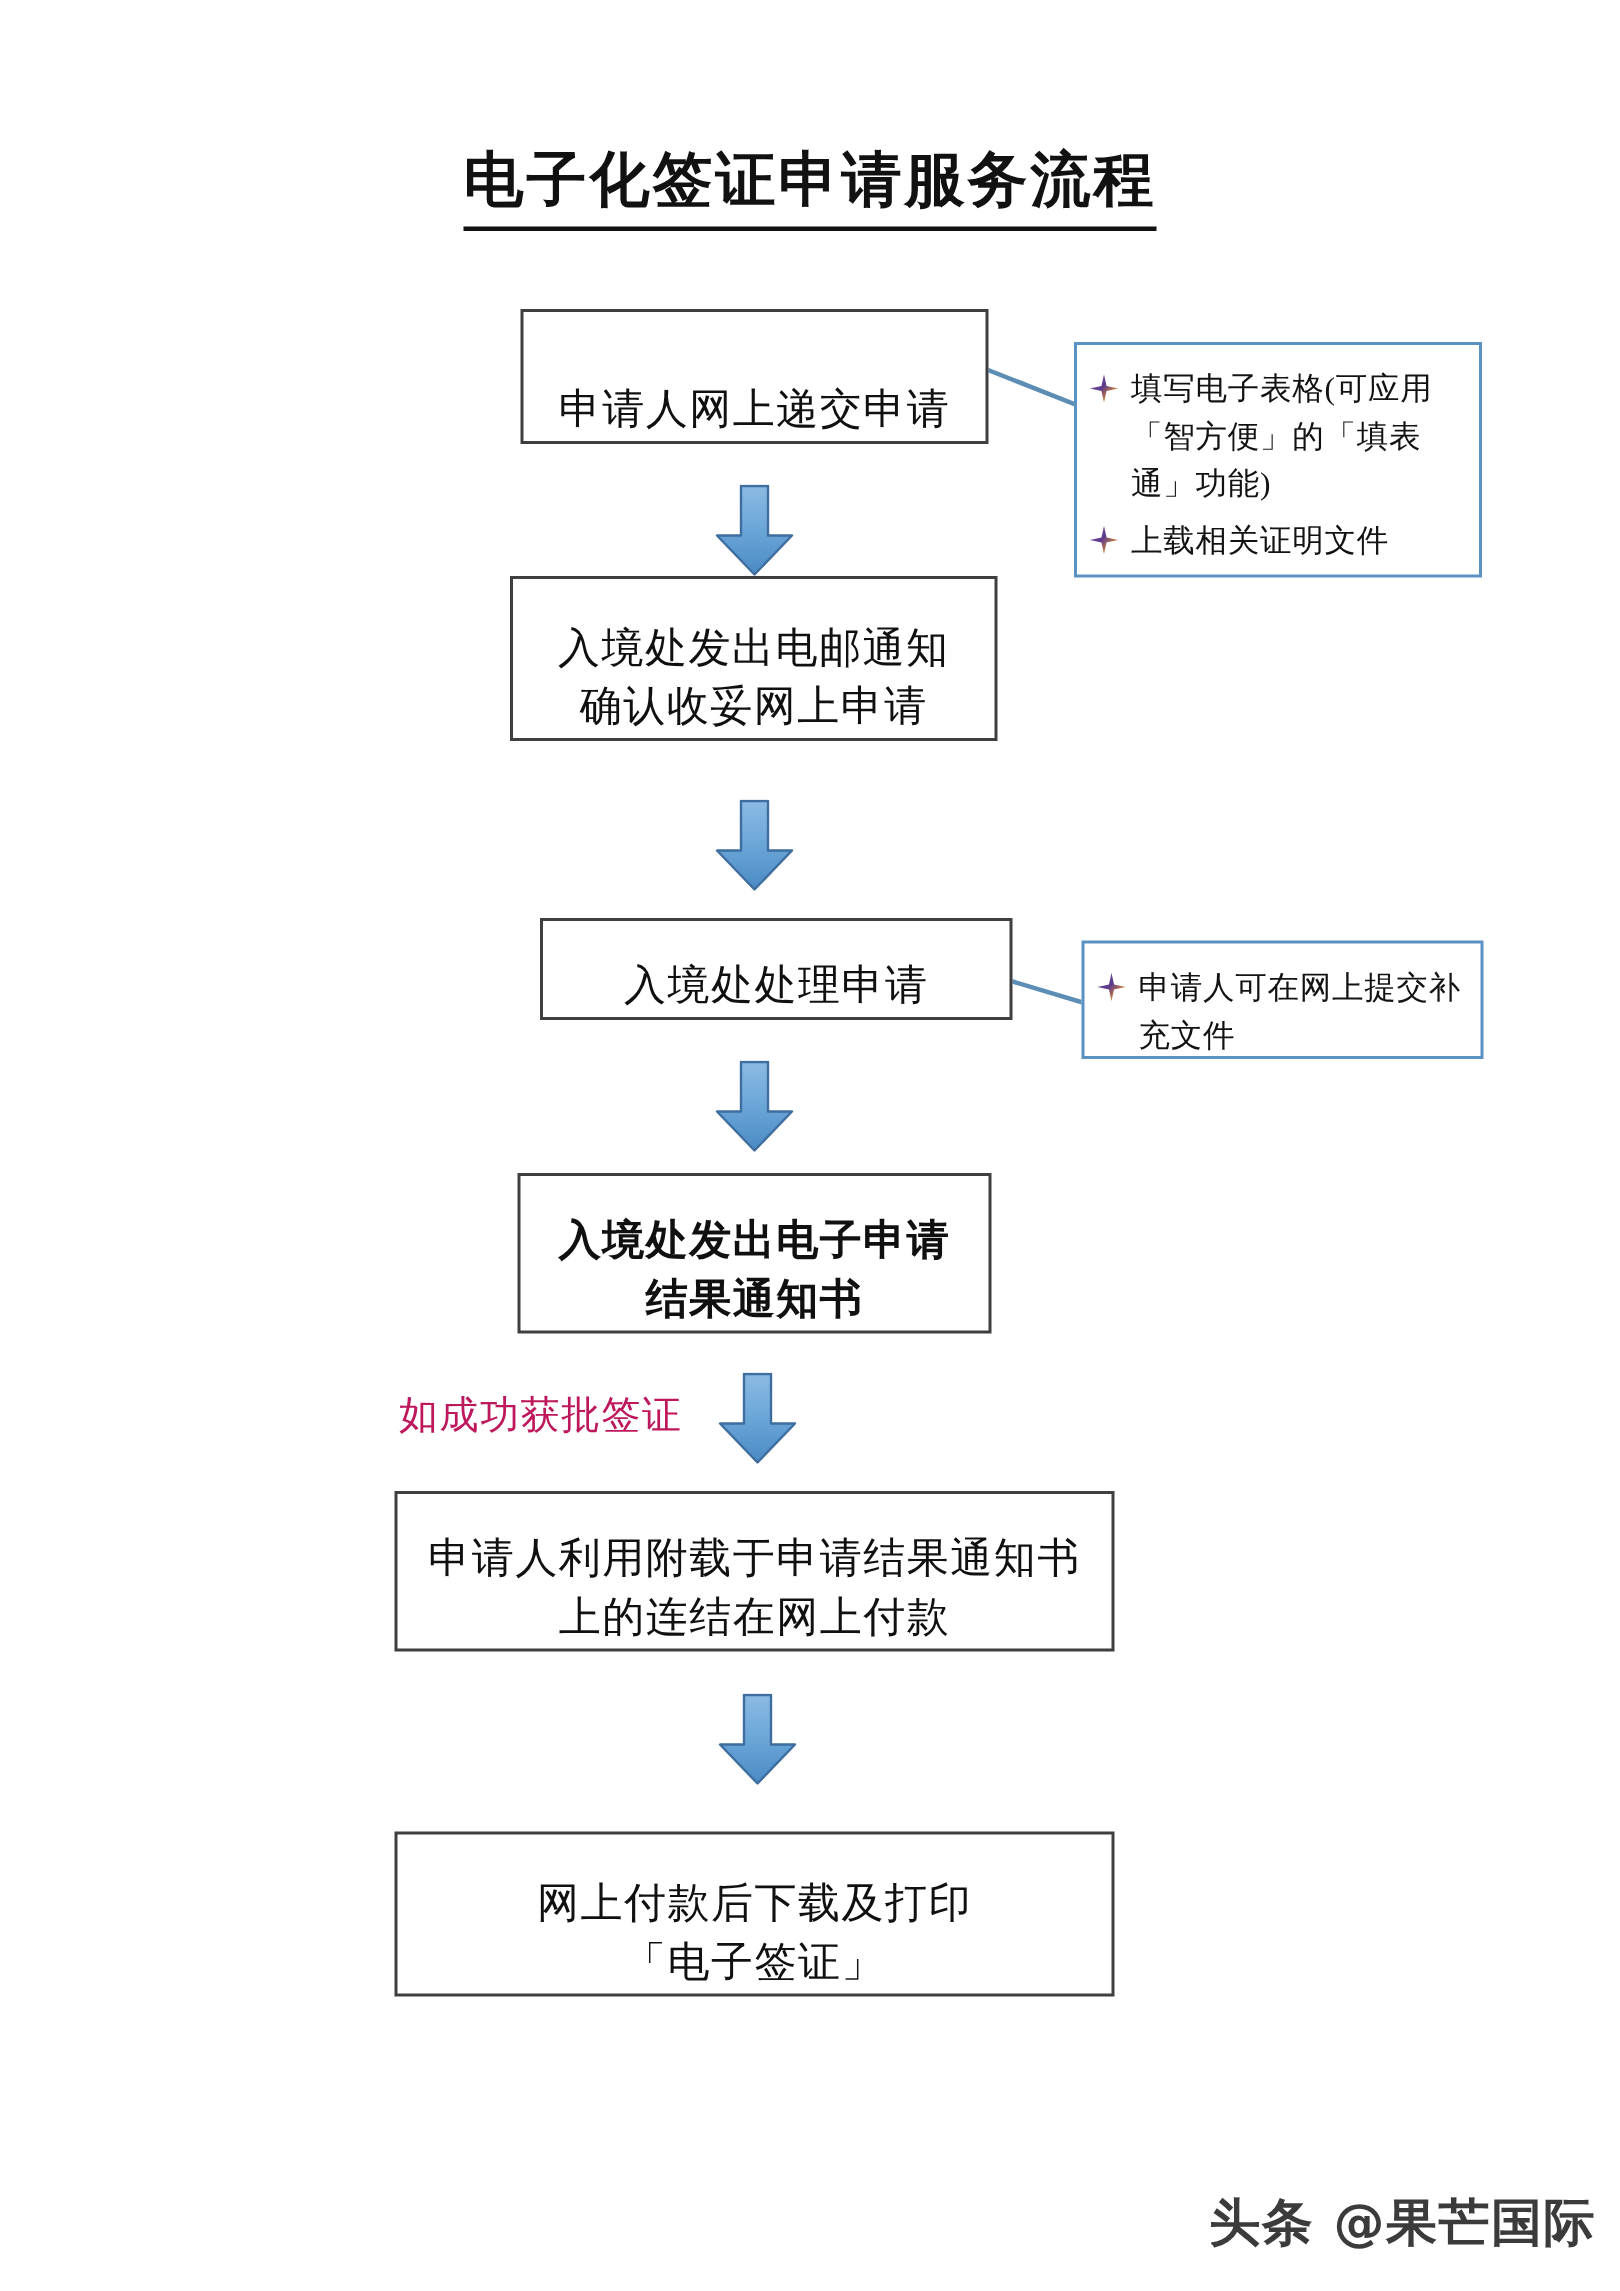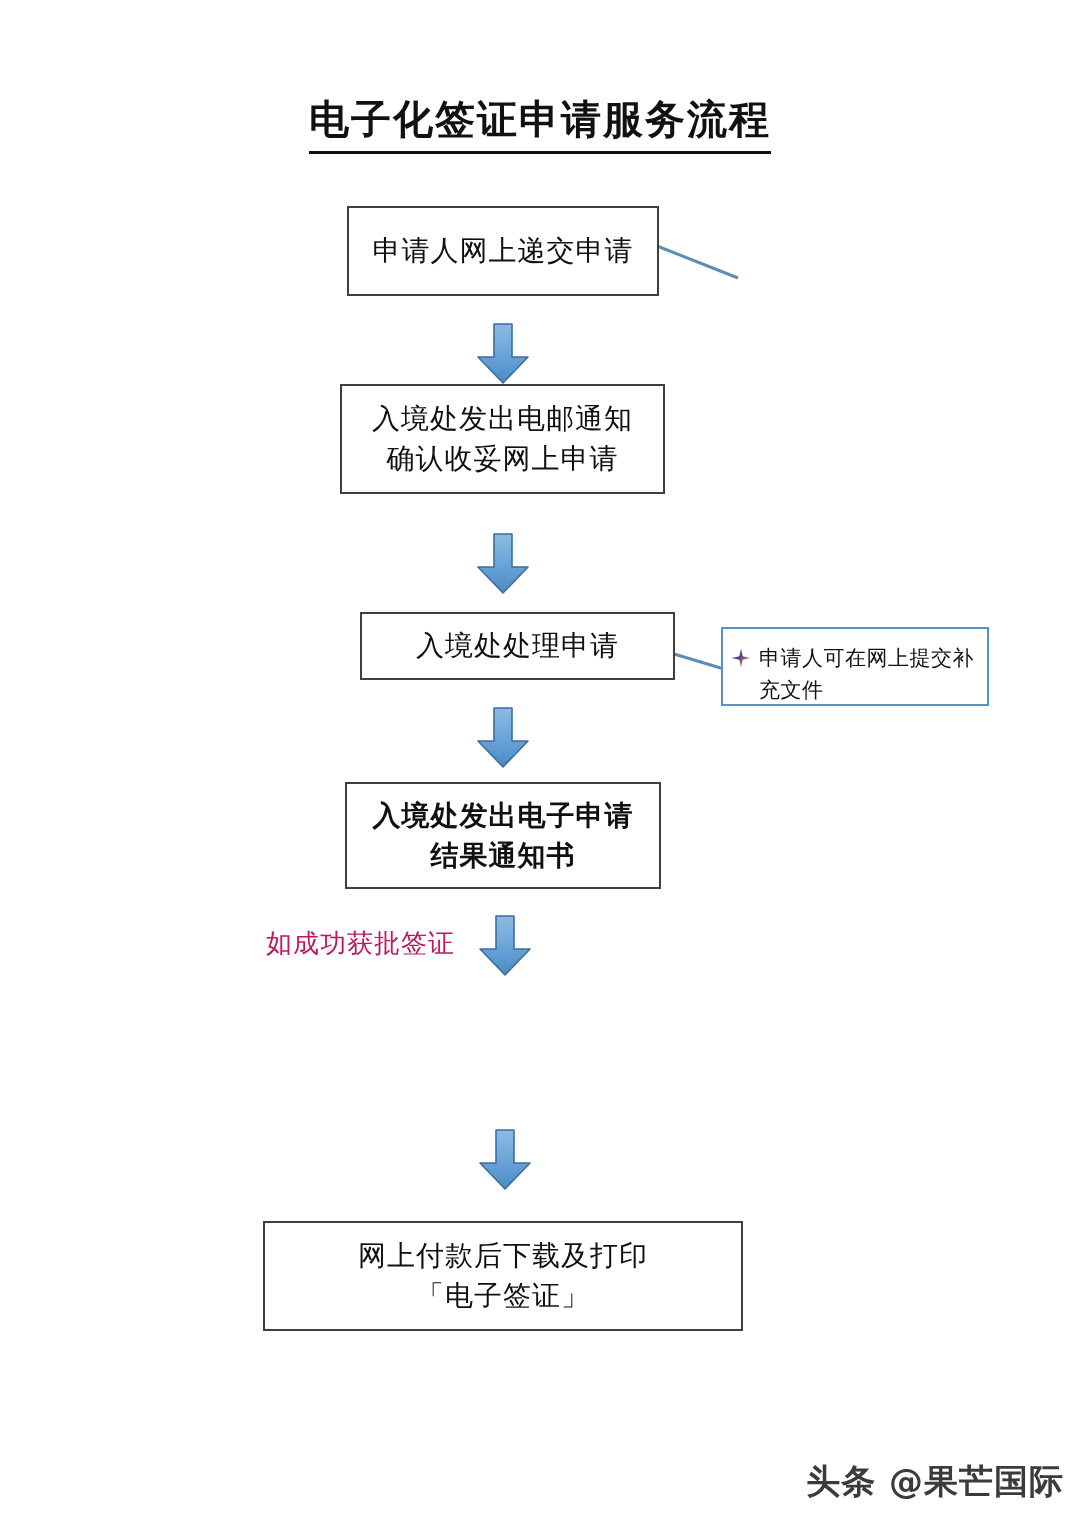--- a/index.html
+++ b/index.html
@@ -38,21 +38,21 @@
     display: inline-block;
   }
 
   
   .pbox {
     position: absolute;
     box-sizing: border-box;
     border: 2px solid #3f3f3f;
     background: #ffffff;
     display: flex;
-    align-items: center;
+    align-items: flex-end;
     justify-content: center;
     text-align: center;
     font-size: 28px;
     line-height: 1.42;
     color: #101010;
     letter-spacing: 1px;
   }
   .pbox .pbox-text { display: block; white-space: pre-line; }
 
   
@@ -148,20 +148,38 @@
   </svg>
 
   <svg class="connector" style="left:652px; top:640px; width:84px; height:45px;">
     <line x1="2" y1="8" x2="82" y2="32" stroke="#5b8db5" stroke-width="3"></line>
   </svg>
 
   <div class="pbox" style="left:347px; top:206px; width:312px; height:90px;">
     <span class="pbox-text">申请人网上递交申请</span>
   </div>
 
+  <div class="note" style="left:716px; top:228px; width:272px; height:157px;">
+    <div class="note-row">
+      <span class="bullet">
+        <svg width="20" height="20" viewBox="0 0 20 20">
+          <path d="M10 0.5 L11.7 8.3 L19.5 10 L11.7 11.7 L10 19.5 L8.3 11.7 L0.5 10 L8.3 8.3 Z" fill="url(#bulletGrad)"></path>
+        </svg>
+      </span>
+      <span class="note-text">填写电子表格(可应用「智方便」的「填表通」功能)</span>
+    </div>
+    <div class="note-row">
+      <span class="bullet">
+        <svg width="20" height="20" viewBox="0 0 20 20">
+          <path d="M10 0.5 L11.7 8.3 L19.5 10 L11.7 11.7 L10 19.5 L8.3 11.7 L0.5 10 L8.3 8.3 Z" fill="url(#bulletGrad)"></path>
+        </svg>
+      </span>
+      <span class="note-text">上载相关证明文件</span>
+    </div>
+  </div>
 
   <div class="arrow" style="left:475px; top:323px;">
     <svg width="56" height="62" viewBox="0 0 56 62">
       <path d="M19 1 L37 1 L37 34 L53 34 L28 60 L3 34 L19 34 Z" fill="url(#arrowGrad)" stroke="#3E6E9E" stroke-width="1.6" stroke-linejoin="round"></path>
     </svg>
   </div>
 
   <div class="pbox" style="left:340px; top:384px; width:325px; height:110px;">
     <span class="pbox-text">入境处发出电邮通知
 确认收妥网上申请</span>
@@ -200,20 +218,24 @@
   </div>
 
   <div class="side-label" style="left:266px; top:926px;">如成功获批签证</div>
 
   <div class="arrow" style="left:477px; top:915px;">
     <svg width="56" height="62" viewBox="0 0 56 62">
       <path d="M19 1 L37 1 L37 34 L53 34 L28 60 L3 34 L19 34 Z" fill="url(#arrowGrad)" stroke="#3E6E9E" stroke-width="1.6" stroke-linejoin="round"></path>
     </svg>
   </div>
 
+  <div class="pbox" style="left:263px; top:994px; width:480px; height:107px;">
+    <span class="pbox-text">申请人利用附载于申请结果通知书
+上的连结在网上付款</span>
+  </div>
 
   <div class="arrow" style="left:477px; top:1129px;">
     <svg width="56" height="62" viewBox="0 0 56 62">
       <path d="M19 1 L37 1 L37 34 L53 34 L28 60 L3 34 L19 34 Z" fill="url(#arrowGrad)" stroke="#3E6E9E" stroke-width="1.6" stroke-linejoin="round"></path>
     </svg>
   </div>
 
   <div class="pbox" style="left:263px; top:1221px; width:480px; height:110px;">
     <span class="pbox-text">网上付款后下载及打印
 「电子签证」</span>

